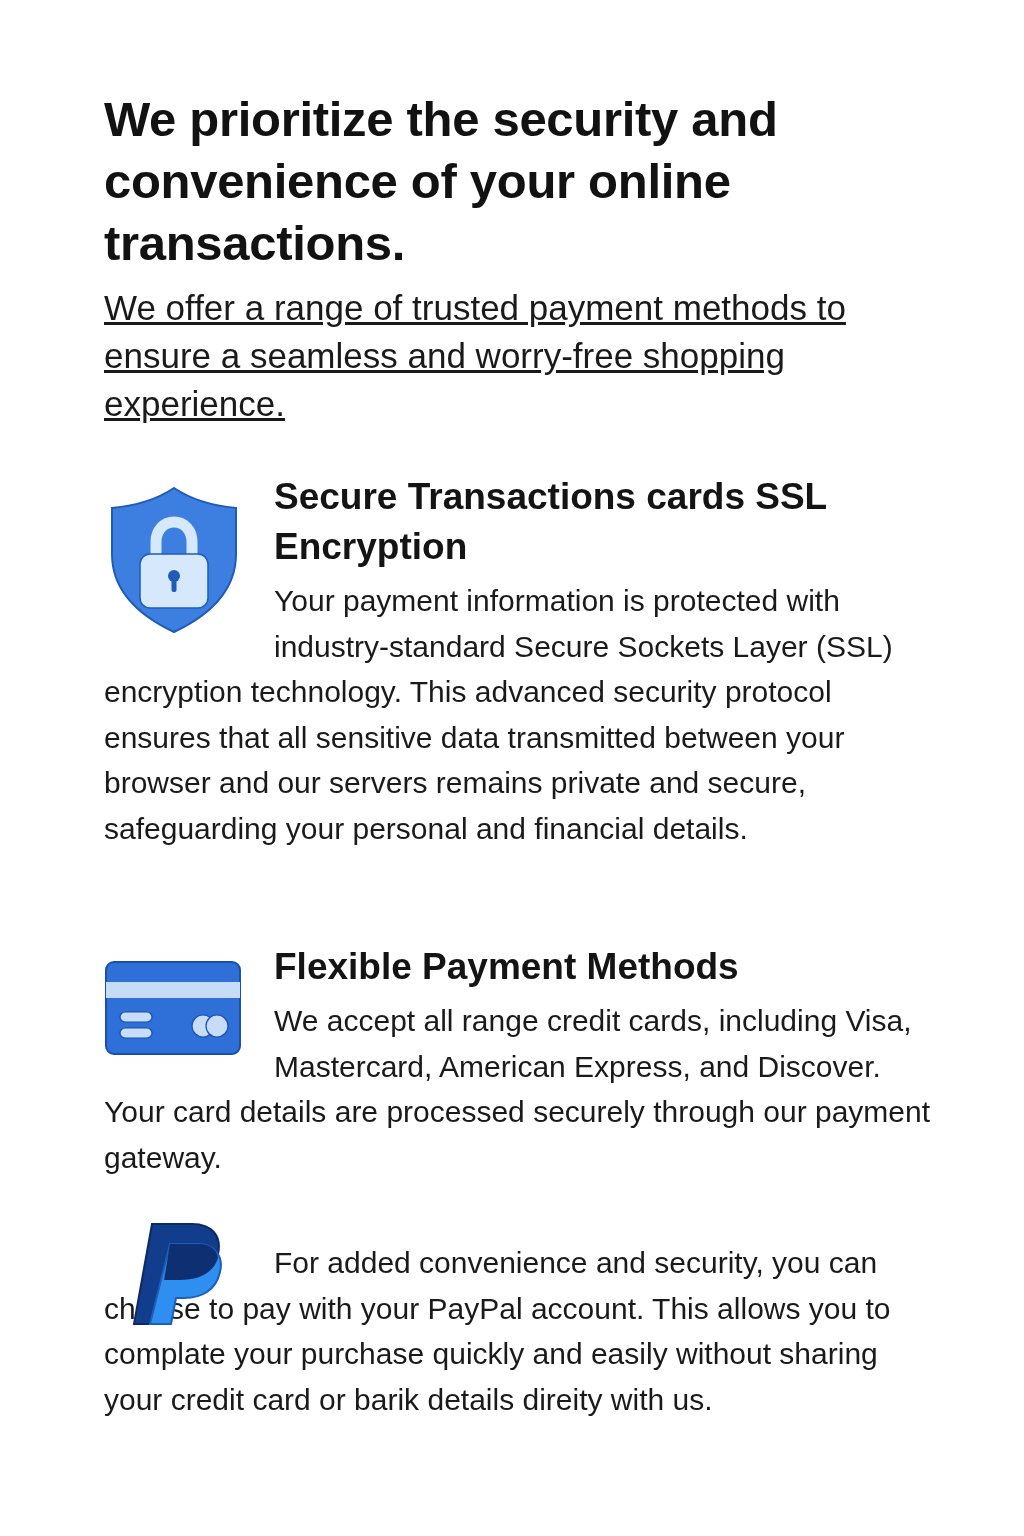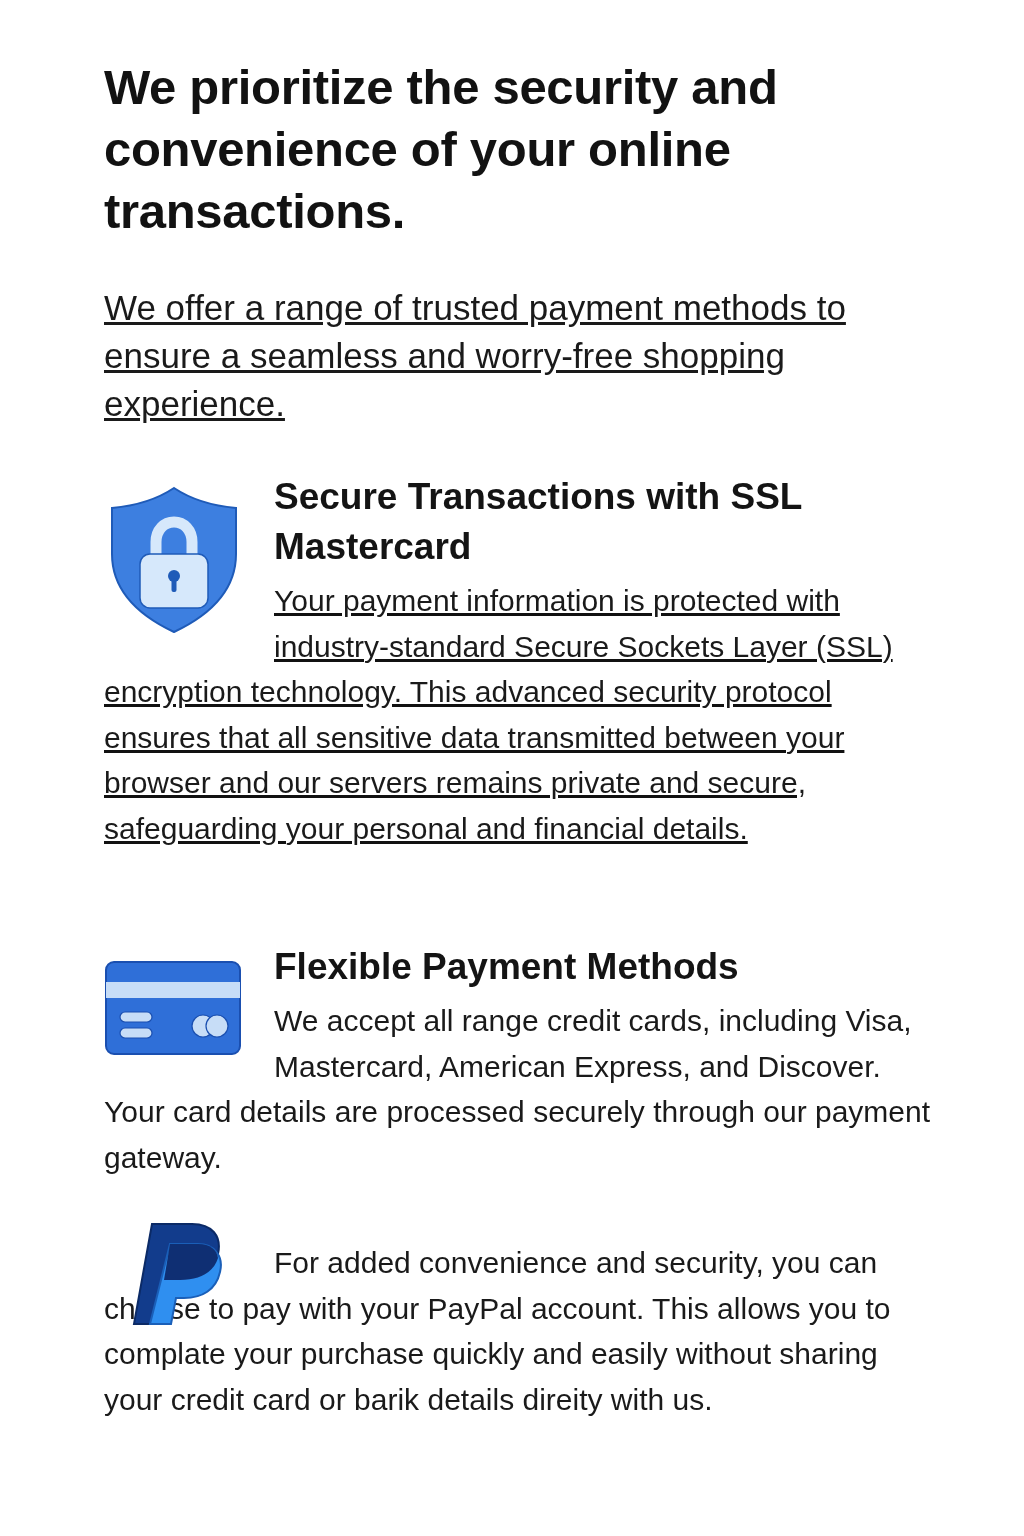--- a/index.html
+++ b/index.html
@@ -1,17 +1,17 @@
 <!DOCTYPE html>
 <html><head>
   <meta charset="utf-8">
   <style>
     html, body { margin: 0; padding: 0; background: #ffffff; }
     body { width: 1024px; height: 1536px; position: relative; overflow: hidden; font-family: "Liberation Sans", "DejaVu Sans", sans-serif; color: #111111; }
-    h1 { position: absolute; left: 104px; top: 56px; width: 760px; margin: 0; font-size: 49px; line-height: 62px; font-weight: 700; letter-spacing: -0.3px; color: #121212; }
+    h1 { position: absolute; left: 104px; top: 88px; width: 760px; margin: 0; font-size: 49px; line-height: 62px; font-weight: 700; letter-spacing: -0.3px; color: #121212; }
     .intro { position: absolute; left: 104px; top: 284px; width: 830px; margin: 0; font-size: 35px; line-height: 48px; color: #1a1a1a; text-decoration: underline; }
     .section { position: absolute; left: 104px; width: 830px; }
     .icon { position: absolute; left: 0; }
     .sec-title { margin: 0; padding-left: 170px; font-size: 37px; line-height: 50px; font-weight: 700; color: #141414; }
     .sec-body { margin: 0; font-size: 30px; line-height: 45.5px; color: #1a1a1a; }
     .float-spacer { float: left; }
   </style>
 </head>
 <body>
 
@@ -21,22 +21,22 @@
 <div class="section" style="top:472px;">
   <span class="icon" style="top:12px;">
     <svg width="140" height="150" viewBox="0 0 140 150">
       <path d="M70 4 C52 16 30 22 8 24 L8 70 C8 108 36 132 70 148 C104 132 132 108 132 70 L132 24 C110 22 88 16 70 4 Z" fill="#3d7fe0" stroke="#1f5bb8" stroke-width="2"></path>
       <path d="M52 72 L52 58 C52 46 60 38 70 38 C80 38 88 46 88 58 L88 72" fill="none" stroke="#d6e8fb" stroke-width="11"></path>
       <rect x="36" y="70" width="68" height="54" rx="10" fill="#d6e8fb" stroke="#1f5bb8" stroke-width="1.5"></rect>
       <circle cx="70" cy="92" r="6" fill="#1f5bb8"></circle>
       <rect x="67.5" y="94" width="5" height="14" rx="2" fill="#1f5bb8"></rect>
     </svg>
   </span>
-  <h2 class="sec-title">Secure Transactions with SSL Mastercard</h2>
-  <div style="margin-top:6px;text-decoration:underline;">
+  <h2 class="sec-title">Secure Transactions cards SSL Encryption</h2>
+  <div style="margin-top:6px;">
     <div class="float-spacer" style="width:170px;height:90px;"></div>
     <p class="sec-body">Your payment information is protected with industry-standard Secure Sockets Layer (SSL) encryption technology. This advanced security protocol ensures that all sensitive data transmitted between your browser and our servers remains private and secure, safeguarding your personal and financial details.</p>
   </div>
 </div>
 
 <div class="section" style="top:942px;">
   <span class="icon" style="top:18px;">
     <svg width="138" height="96" viewBox="0 0 138 96">
       <rect x="2" y="2" width="134" height="92" rx="8" fill="#2f6fd8" stroke="#1a4fb0" stroke-width="2"></rect>
       <rect x="2" y="22" width="134" height="16" fill="#c7ddf7"></rect>

